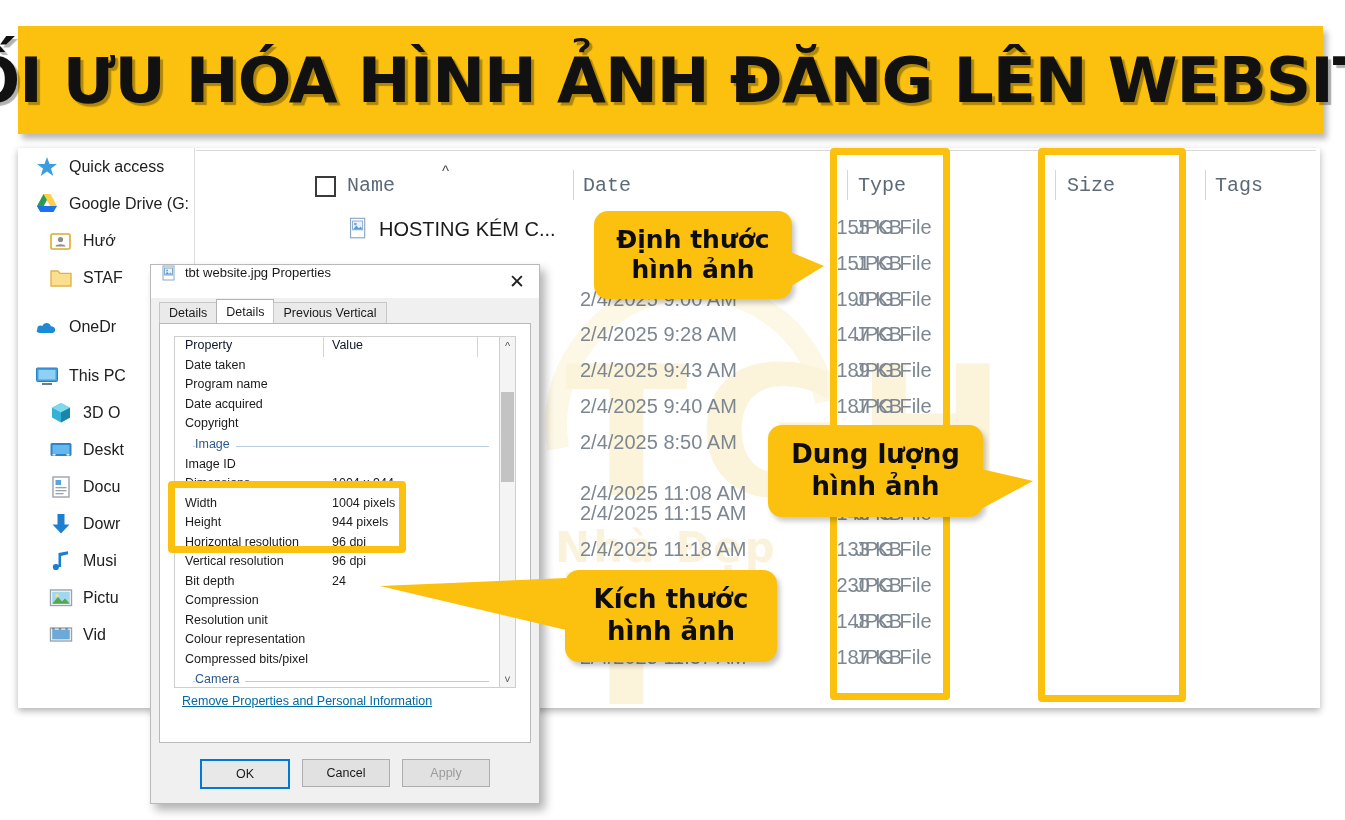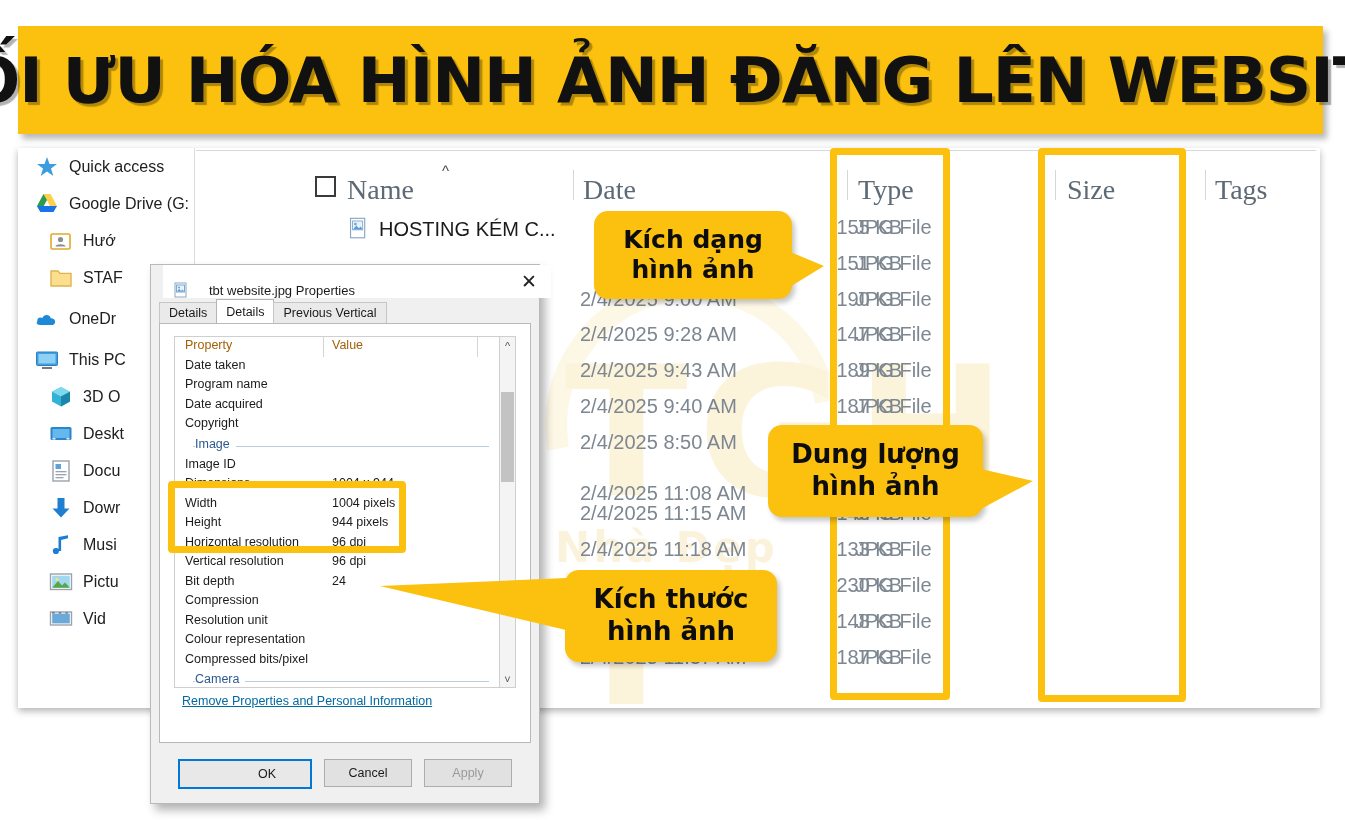--- a/index.html
+++ b/index.html
@@ -48,29 +48,29 @@
     position:absolute;left:0;top:0;width:176px;height:560px;background:#fff;
   }
   .nav-item{
     display:flex;align-items:center;gap:9px;
     height:37px; padding-left:16px;
     color:#202020; font-size:16px;
     font-family:"Liberation Sans", sans-serif;
     white-space:nowrap; overflow:hidden;
   }
   .nav-item.indent{padding-left:30px;}
-  .nav-item.gap{margin-top:4px;}
+  .nav-item.gap{margin-top:12px;}
   .nav-ico{width:26px;height:26px;flex:0 0 26px;position:relative;}
 
   
   #filelist{position:absolute;left:177px;top:0;right:0;height:560px;}
   .col-head{
     position:absolute;top:26px;
-    color:#5d6a75; font-size:28px;
-    font-family:Liberation Serif, serif;
+    color:#5d6a75; font-size:20px;
+    font-family:Liberation Mono, monospace;
   }
   .head-div{position:absolute;top:22px;width:1px;height:30px;background:#d6d6d6;}
   #checkbox-all{
     position:absolute;left:120px;top:28px;width:21px;height:21px;
     border:2px solid #3a3a3a;background:#fff;box-sizing:border-box;
   }
   #sort-caret{
     position:absolute;left:247px;top:18px;width:14px;height:9px;
     color:#4a4a4a;font-size:15px;line-height:9px;
   }
@@ -143,22 +143,22 @@
   }
 
   
   #dialog{
     position:absolute;left:150px;top:264px;width:388px;height:538px;
     background:#f0f0f0;border:1px solid #b9b9b9;
     box-shadow:5px 6px 9px rgba(0,0,0,.30);
     font-family:"Liberation Sans", sans-serif;
   }
   #dlg-titlebar{
-    position:absolute;left:12px;top:0;width:100%;height:33px;background:#ffffff;
-    display:flex;align-items:flex-end;gap:12px;
+    position:absolute;left:0;top:0;width:100%;height:33px;background:#ffffff;
+    display:flex;align-items:flex-start;
   }
   #dlg-titleicon{width:16px;height:16px;margin-left:10px;position:relative;}
   #dlg-title{margin-left:8px;font-size:13px;color:#1a1a1a;}
   #dlg-close{
     position:absolute;right:0;top:0;width:44px;height:33px;
     display:flex;align-items:center;justify-content:center;
     font-size:19px;color:#222;
   }
   #dlg-tabs{position:absolute;left:8px;top:35px;height:24px;display:flex;align-items:flex-end;}
   .tab{
@@ -171,21 +171,21 @@
     position:absolute;left:8px;top:58px;width:372px;height:420px;
     background:#ffffff;border:1px solid #b9b9b9;box-sizing:border-box;
   }
   #prop-area{
     position:absolute;left:14px;top:12px;width:326px;height:352px;
     border:1px solid #cfcfcf;background:#fff;overflow:hidden;box-sizing:border-box;
   }
   .prop-row{position:relative;height:19.5px;font-size:12.5px;color:#1b1b1b;}
   .prop-name{position:absolute;left:10px;top:1px;white-space:nowrap;}
   .prop-val{position:absolute;left:157px;top:1px;white-space:nowrap;}
-  .prop-row.header .prop-name,.prop-row.header .prop-val{color:#a16207;}
+  .prop-row.header .prop-name,.prop-row.header .prop-val{color:#0f172a;}
   .prop-col-div{position:absolute;left:148px;top:0;width:1px;height:20px;background:#d4d4d4;}
   .prop-col-div2{position:absolute;left:302px;top:0;width:1px;height:20px;background:#d4d4d4;}
   .prop-group{position:relative;height:21px;}
   .prop-group span{position:absolute;left:20px;top:2px;font-size:12.5px;color:#2c5a8f;background:#fff;padding-right:6px;}
   .prop-group .gline{position:absolute;left:18px;top:11px;right:10px;height:1px;background:#b9cde0;}
   #prop-scroll{
     position:absolute;right:14px;top:12px;width:17px;height:352px;
     background:#f4f4f4;border:1px solid #cfcfcf;box-sizing:border-box;
   }
   #prop-scroll .arw{height:17px;display:flex;align-items:center;justify-content:center;font-size:11px;color:#555;}
@@ -194,21 +194,21 @@
   #dlg-link{
     position:absolute;left:22px;top:370px;font-size:12.5px;color:#0369a1;
     text-decoration:underline;white-space:nowrap;
   }
   #dlg-buttons{position:absolute;left:0;bottom:14px;width:100%;display:flex;justify-content:center;gap:12px;}
   .dbtn{
     width:86px;height:26px;font-size:12.5px;color:#1a1a1a;
     border:1px solid #adadad;background:#e1e1e1;
     display:flex;align-items:center;justify-content:center;
   }
-  .dbtn.primary{border:2px solid #0078d7;background:#e8e8e8;padding-left:44px;}
+  .dbtn.primary{border:2px solid #0078d7;background:#e8e8e8;}
   .dbtn.disabled{color:#9a9a9a;background:#e1e1e1;}
 </style>
 </head>
 <body>
 
 <div id="banner">
   <div id="banner-title">TỐI ƯU HÓA HÌNH ẢNH ĐĂNG LÊN WEBSITE</div>
 </div>
 
 <div id="explorer">
@@ -527,21 +527,21 @@
   <div id="dlg-buttons">
       <div class="dbtn primary">OK</div>
       <div class="dbtn">Cancel</div>
       <div class="dbtn disabled">Apply</div>
     </div>
 </div>
 
 <div class="hl-box" id="hl-dims"></div>
 
 <div class="callout" id="co-format">
-  <span>Kích dạng</span>
+  <span>Định thước</span>
   <span>hình ảnh</span>
   <div class="tail"></div>
 </div>
 
 <div class="callout" id="co-size">
   <span>Dung lượng</span>
   <span>hình ảnh</span>
   <div class="tail"></div>
 </div>
 

